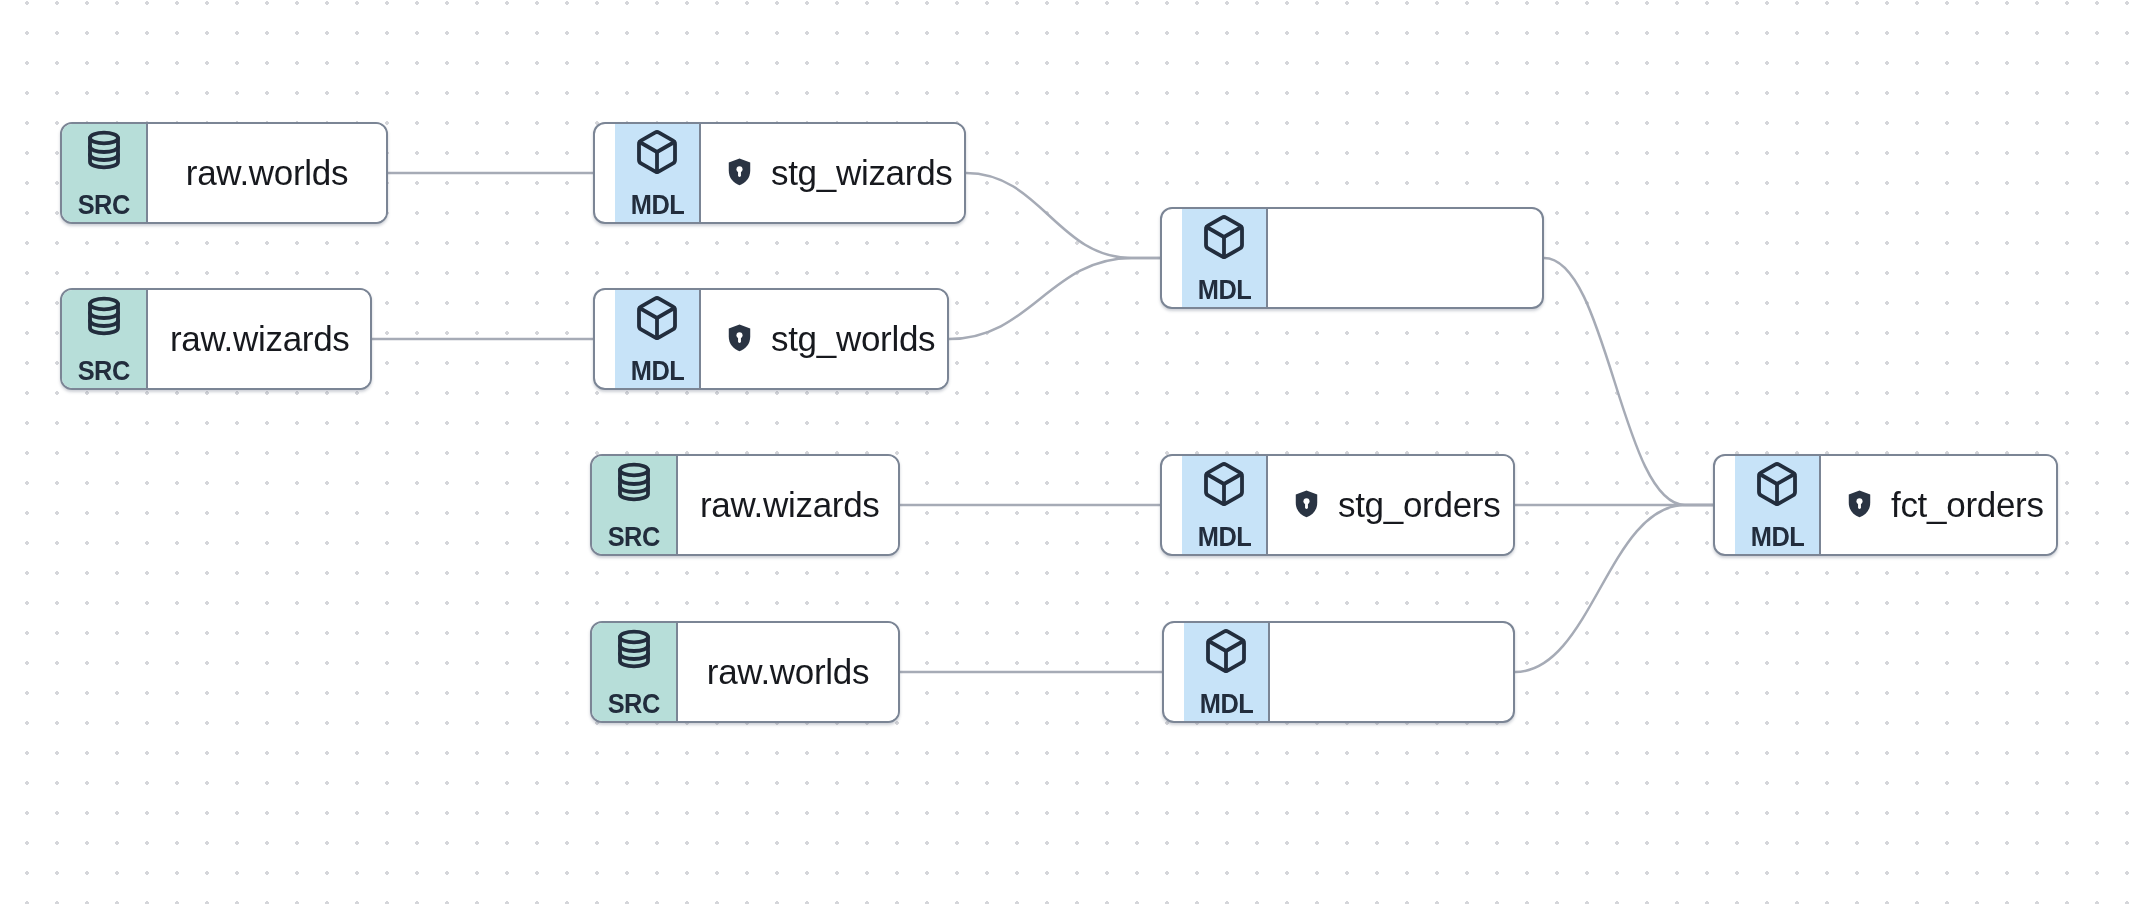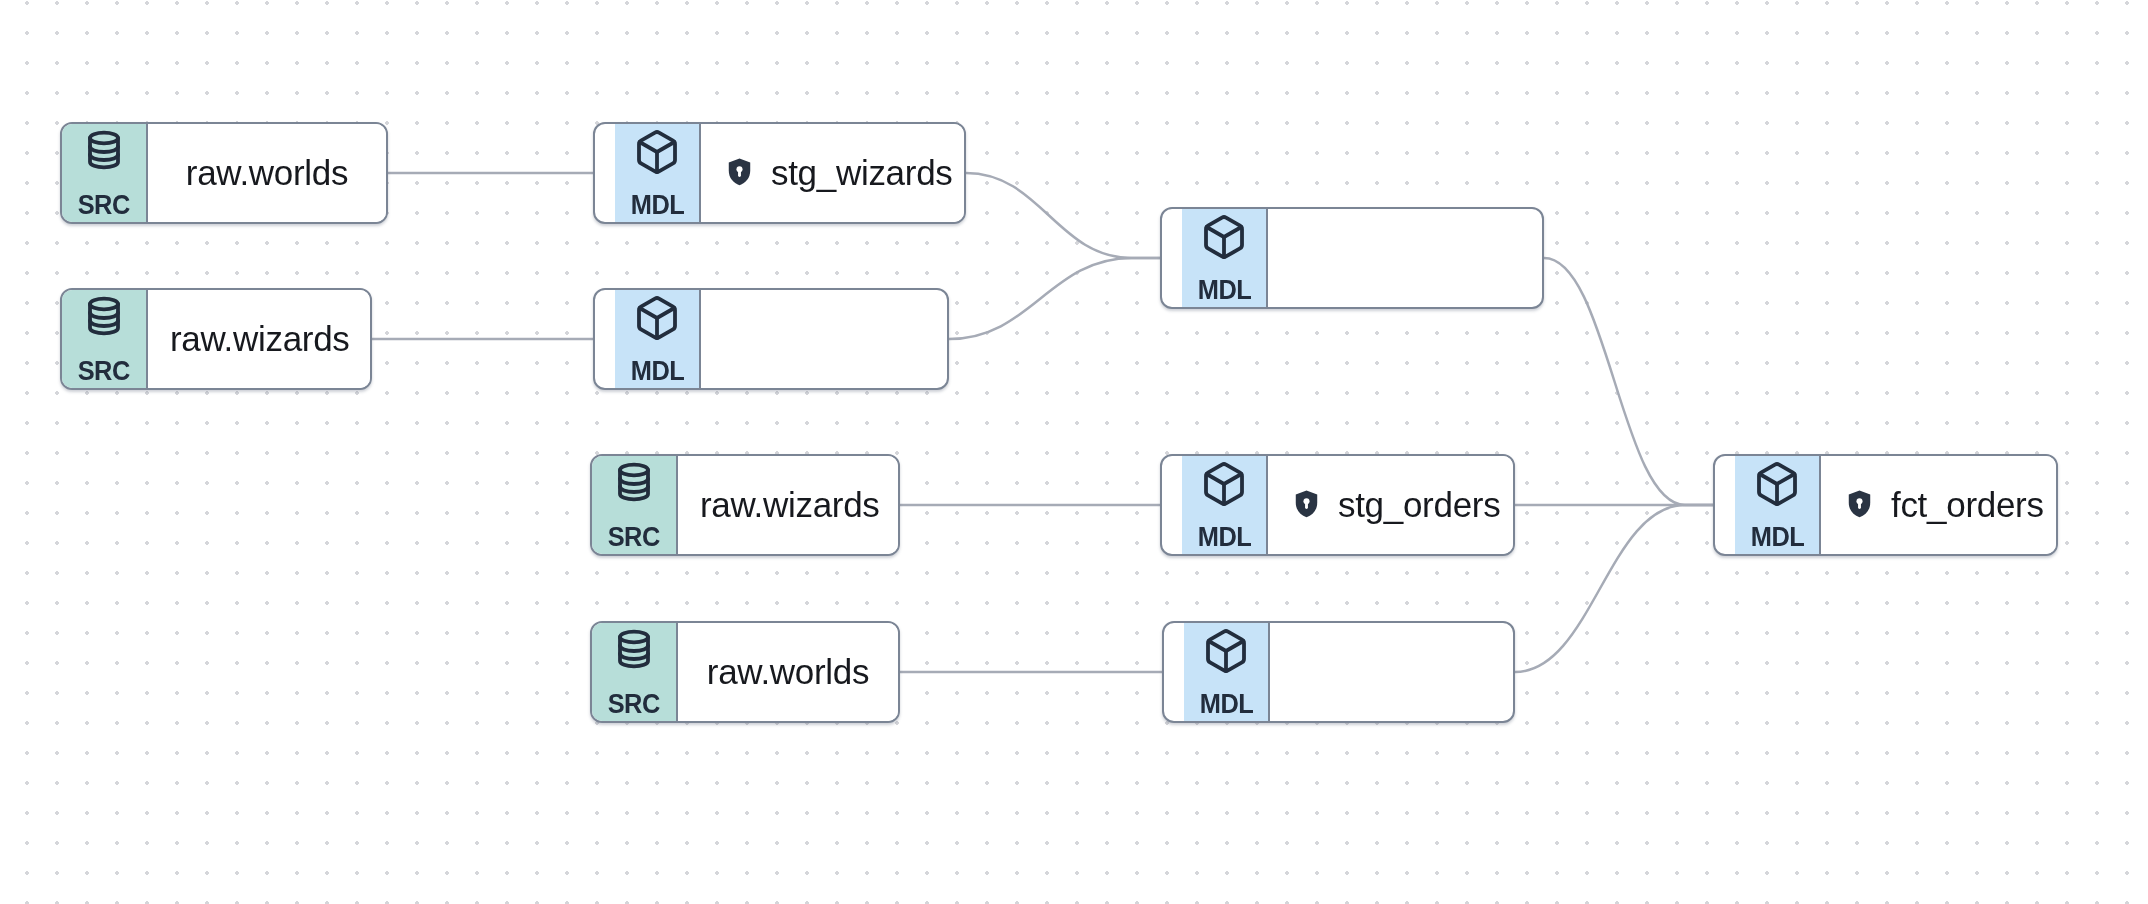--- a/index.html
+++ b/index.html
@@ -128,20 +128,28 @@
         <div class="badge mdl">
           <span>
             <svg viewBox="0 0 24 24" fill="none" stroke="#222d3d" stroke-width="1.9" stroke-linecap="round" stroke-linejoin="round">
        <path d="M21 8 a2 2 0 0 0 -1 -1.73 l-7 -4 a2 2 0 0 0 -2 0 l-7 4 A2 2 0 0 0 3 8 v8 a2 2 0 0 0 1 1.73 l7 4 a2 2 0 0 0 2 0 l7 -4 A2 2 0 0 0 21 16 Z"></path>
        <path d="M3.3 7 L12 12 l8.7 -5"></path>
        <path d="M12 22 V12"></path>
      </svg>
           </span>
           <span class="badge-label">MDL</span>
         </div>
+        <div class="node-body">
+          <span class="shield"><svg viewBox="0 0 24 24" fill="none">
+       <path fill="#2a3443" d="M12 1.8 L4.2 4.8 v6 c0 5.3 3.3 8.9 7.8 10.4 c4.5 -1.5 7.8 -5.1 7.8 -10.4 v-6 Z"></path>
+       <circle cx="12" cy="9.6" r="2.2" fill="#ffffff"></circle>
+       <rect x="10.95" y="10.6" width="2.1" height="4.6" rx="1.05" fill="#ffffff"></rect>
+     </svg></span>
+          <span class="node-label">stg_worlds</span>
+        </div>
       </div>
       <div class="node" style="left: 1160px; top: 207px; width: 384px; height: 102px;">
         <div class="badge mdl">
           <span>
             <svg viewBox="0 0 24 24" fill="none" stroke="#222d3d" stroke-width="1.9" stroke-linecap="round" stroke-linejoin="round">
        <path d="M21 8 a2 2 0 0 0 -1 -1.73 l-7 -4 a2 2 0 0 0 -2 0 l-7 4 A2 2 0 0 0 3 8 v8 a2 2 0 0 0 1 1.73 l7 4 a2 2 0 0 0 2 0 l7 -4 A2 2 0 0 0 21 16 Z"></path>
        <path d="M3.3 7 L12 12 l8.7 -5"></path>
        <path d="M12 22 V12"></path>
      </svg>
           </span>

